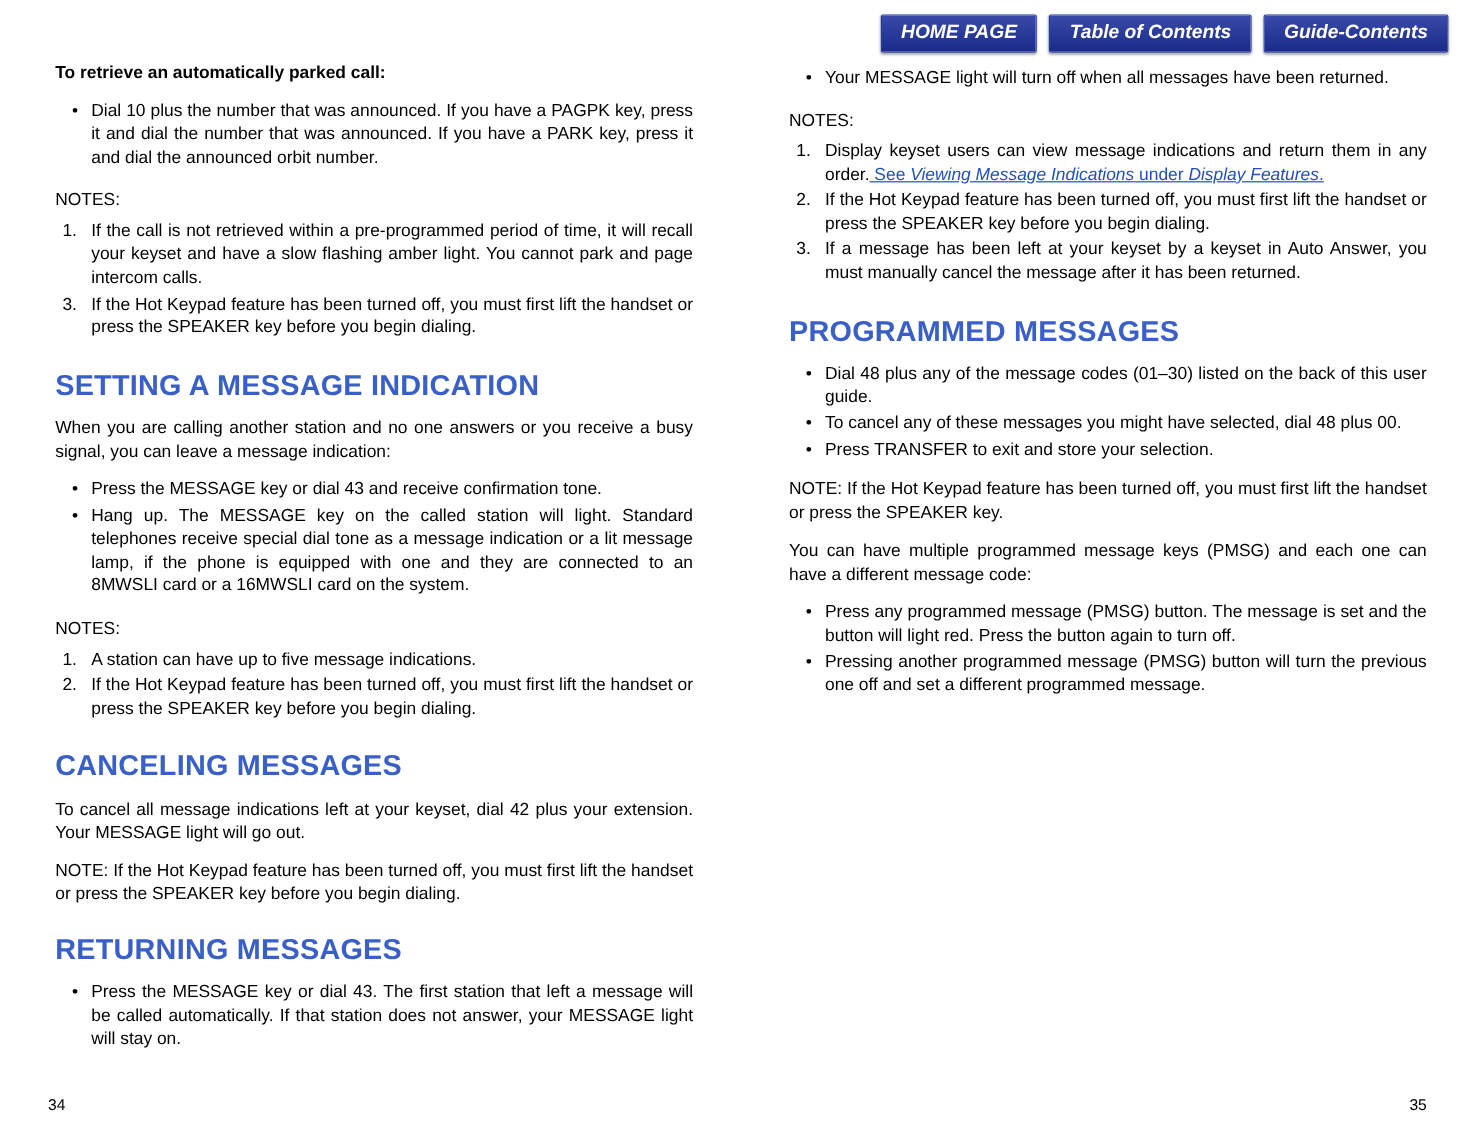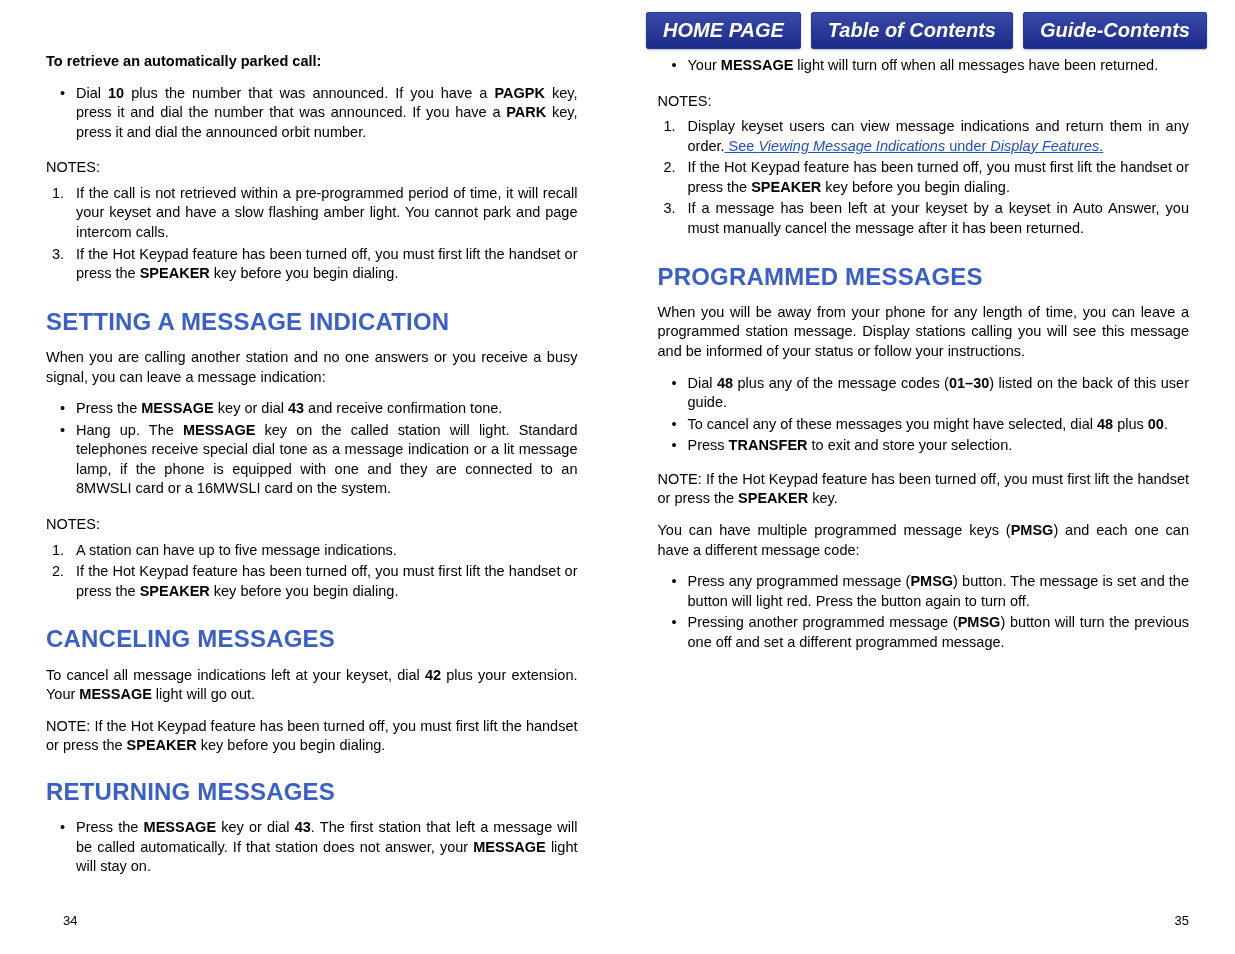--- a/index.html
+++ b/index.html
@@ -16,21 +16,21 @@
     top: 12px;
     right: 28px;
     display: flex;
     gap: 10px;
   }
   .nav-tab {
     background: linear-gradient(to bottom, #3a4aa8 0%, #2a3a98 50%, #1a2a88 100%);
     color: #fff;
     font-weight: bold;
     font-style: italic;
-    font-size: 20px;
+    font-size: 16px;
     padding: 6px 16px;
     border: 1px solid #2a3a98;
     border-radius: 2px;
     text-align: center;
     cursor: pointer;
     font-family: 'Trebuchet MS', Arial, sans-serif;
     box-shadow: 0 1px 2px rgba(0,0,0,0.3);
   }
   .page-container {
     display: flex;
@@ -84,24 +84,24 @@
     position: absolute;
     left: 6px;
     top: 0;
   }
   .notes-label { margin-top: 8px; margin-bottom: 2px; }
   .page-num {
     position: absolute;
     bottom: 26px;
     font-size: 13px;
   }
-  .page-num-left { left: 63px; }
+  .page-num-left { left: 40px; }
   .page-num-right { right: 46px; }
   a.link { color: #2050c0; text-decoration: underline; font-style: italic;}
-  b { font-weight: bold; }
+  b { font-weight: normal; }
 </style>
 </head>
 <body>
 
 <div class="nav-tabs">
   <div class="nav-tab">HOME PAGE</div>
   <div class="nav-tab">Table of Contents</div>
   <div class="nav-tab">Guide-Contents</div>
 </div>
 
@@ -146,21 +146,20 @@
       <li><span>Your </span><b>MESSAGE</b><span> light will turn off when all messages have been returned.</span></li>
     </ul>
     <p class="notes-label">NOTES:</p>
     <ol class="notes">
       <li><span>Display keyset users can view message indications and return them in any order.</span><a class="link"><span style="font-style:normal;"> See </span><span>Viewing Message Indications</span><span style="font-style:normal;"> under </span><span>Display Features</span><span style="font-style:normal;">.</span></a></li>
       <li><span>If the Hot Keypad feature has been turned off, you must first lift the handset or press the </span><b>SPEAKER</b><span> key before you begin dialing.</span></li>
       <li>If a message has been left at your keyset by a keyset in Auto Answer, you must manually cancel the message after it has been returned.</li>
     </ol>
 
     <h2 class="section">PROGRAMMED MESSAGES</h2>
-    <p>When you will be away from your phone for any length of time, you can leave a programmed station message. Display stations calling you will see this message and be informed of your status or follow your instructions.</p>
     <ul class="bullets">
       <li><span>Dial </span><b>48</b><span> plus any of the message codes (</span><b>01–30</b><span>) listed on the back of this user guide.</span></li>
       <li><span>To cancel any of these messages you might have selected, dial </span><b>48</b><span> plus </span><b>00</b><span>.</span></li>
       <li><span>Press </span><b>TRANSFER</b><span> to exit and store your selection.</span></li>
     </ul>
     <p><span>NOTE:  If the Hot Keypad feature has been turned off, you must first lift the handset or press the </span><b>SPEAKER</b><span> key.</span></p>
     <p><span>You can have multiple programmed message keys (</span><b>PMSG</b><span>) and each one can have a different message code:</span></p>
     <ul class="bullets">
       <li><span>Press any programmed message (</span><b>PMSG</b><span>) button. The message is set and the button will light red. Press the button again to turn off.</span></li>
       <li><span>Pressing another programmed message (</span><b>PMSG</b><span>) button will turn the previous one off and set a different programmed message.</span></li>

